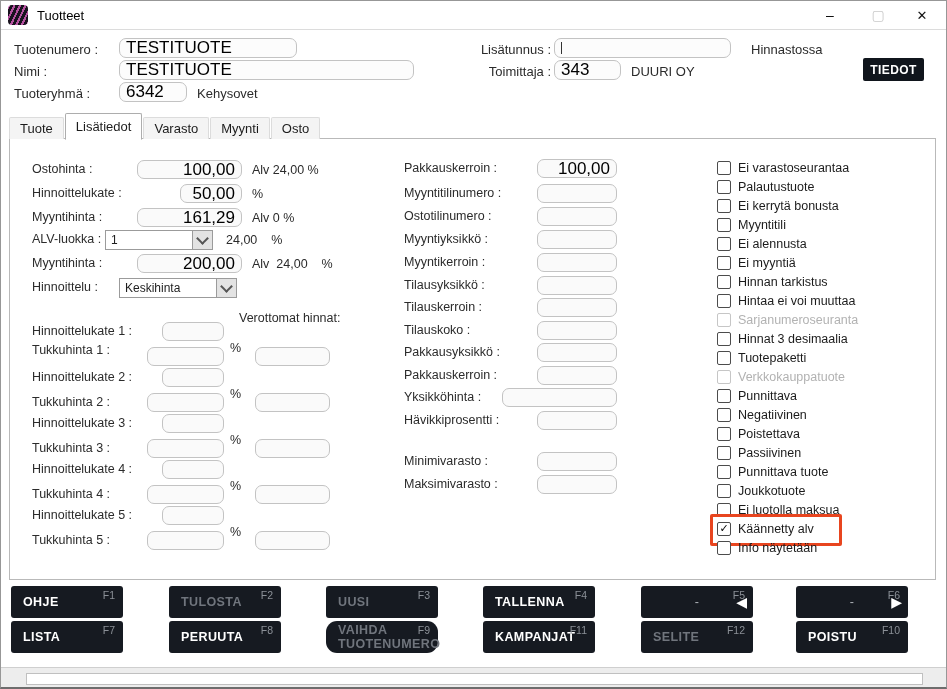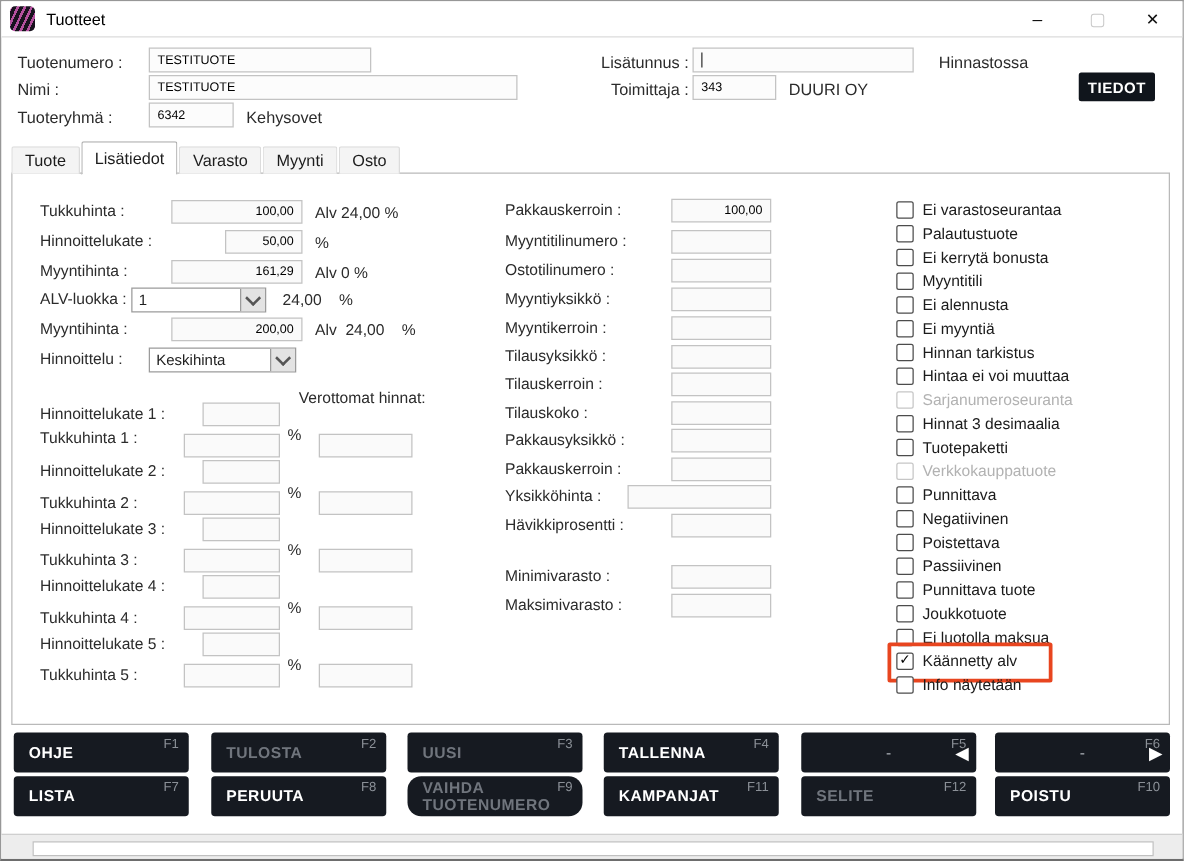--- a/index.html
+++ b/index.html
@@ -16,22 +16,22 @@
   .title-text{position:absolute;left:36px;top:7px;font-size:13px;color:#000;}
   .win-ctrl{position:absolute;top:0;width:32px;height:28px;display:flex;align-items:center;justify-content:center;font-size:14px;color:#111;cursor:default;}
   .ctrl-min{right:100px;}
   .ctrl-max{right:52px;color:#c9c9c9;}
   .ctrl-close{right:8px;font-size:13px;}
   
   .lbl{position:absolute;font-size:12.5px;color:#2b2b2b;white-space:nowrap;}
   .hlbl{font-size:13px;}
   .rlbl{text-align:right;width:92px;}
   .suffix{position:absolute;font-size:12.5px;color:#2b2b2b;white-space:pre;}
-  .field{position:absolute;height:20px;border:1px solid #c3c3c3;border-radius:0;background:#fcfcfc;
-    font-size:10px;color:#000;display:flex;align-items:center;padding:0 6px;box-sizing:border-box;white-space:nowrap;}
+  .field{position:absolute;height:20px;border:1px solid #c3c3c3;border-radius:7px;background:#fcfcfc;
+    font-size:17px;color:#000;display:flex;align-items:center;padding:0 6px;box-sizing:border-box;white-space:nowrap;}
   .field.num{justify-content:flex-end;}
   .caret{width:1px;height:12px;background:#333;}
   
   .combo{position:absolute;height:20px;border:1px solid #9b9b9b;background:#fff;display:flex;box-sizing:border-box;}
   .combo .val{flex:1;font-size:12px;padding:2px 0 0 5px;white-space:nowrap;overflow:hidden;}
   .combo .arrow-btn{width:19px;background:#e3e3e3;border-left:1px solid #9b9b9b;display:flex;align-items:center;justify-content:center;}
   .combo .chev{width:7px;height:7px;border-left:2px solid #555;border-bottom:2px solid #555;transform:rotate(-45deg);margin-top:-4px;}
   
   .tab-strip{position:absolute;left:8px;top:112px;height:26px;display:flex;align-items:flex-end;z-index:2;}
   .tab{height:22px;box-sizing:border-box;padding:3px 10px 0;font-size:13px;color:#1c1c1c;background:#f4f4f4;
@@ -44,21 +44,21 @@
   .flag-row{position:absolute;display:flex;align-items:center;gap:7px;height:17px;}
   .cb{width:14px;height:14px;box-sizing:border-box;border:1px solid #4c4c4c;border-radius:2px;background:#fff;
     display:flex;align-items:center;justify-content:center;font-size:11px;line-height:1;color:#000;flex:0 0 auto;}
   .flag-label{font-size:12.5px;color:#1b1b1b;white-space:nowrap;}
   .flag-row.disabled .cb{border-color:#c6c6c6;}
   .flag-row.disabled .flag-label{color:#b2b2b2;}
   .flag-row.hl::before{content:"";position:absolute;left:-7px;top:-6px;width:126px;height:26px;
     border:3px solid var(--hl,#e8451f);border-radius:2px;pointer-events:none;}
   
   .footer{position:absolute;left:0;top:585px;width:947px;height:70px;}
-  .fbtn{position:absolute;width:140px;height:32px;background:#161a21;border-radius:3px;box-sizing:border-box;}
+  .fbtn{position:absolute;width:112px;height:32px;background:#161a21;border-radius:3px;box-sizing:border-box;}
   .fbtn .blabel{position:absolute;left:12px;top:50%;transform:translateY(-50%);font-weight:bold;font-size:12.5px;
     color:#fff;letter-spacing:.4px;line-height:14px;max-width:112px;}
   .fbtn.disabled .blabel{color:#70757d;}
   .fbtn .fkey{position:absolute;top:3px;right:8px;font-size:10.5px;color:#8b9097;}
   .fbtn .arrow{position:absolute;right:6px;top:50%;transform:translateY(-50%);color:#fff;font-size:14px;line-height:1;}
   .fbtn.dash .blabel{left:50%;transform:translate(-50%,-50%);color:#aeb3b9;font-weight:normal;}
   
   .statusbar{position:absolute;left:0;right:0;top:666px;height:21px;background:#ededed;border-top:1px solid #cfcfcf;}
   .status-field{position:absolute;left:25px;top:5px;width:897px;height:12px;background:#fff;border:1px solid #c0c0c0;box-sizing:border-box;}
   .tiedot{position:absolute;left:862px;top:57px;width:61px;height:23px;background:#10151c;border-radius:2px;
@@ -99,21 +99,21 @@
 
 <div class="tab-strip">
     <div class="tab">Tuote</div>
     <div class="tab active">Lisätiedot</div>
     <div class="tab">Varasto</div>
     <div class="tab">Myynti</div>
     <div class="tab">Osto</div>
   </div>
 
 <div class="panel">
-    <div class="lbl" style="left: 22px; top: 23px;">Tukkuhinta :</div>
+    <div class="lbl" style="left: 22px; top: 23px;">Ostohinta :</div>
     <div class="field num" style="left: 127px; top: 21px; width: 105px;">100,00</div>
     <div class="suffix" style="left: 242px; top: 24px;">Alv 24,00 %</div>
     <div class="lbl" style="left: 22px; top: 47px;">Hinnoittelukate :</div>
     <div class="field num" style="left: 170px; top: 45px; width: 62px;">50,00</div>
     <div class="suffix" style="left: 242px; top: 48px;">%</div>
     <div class="lbl" style="left: 22px; top: 71px;">Myyntihinta :</div>
     <div class="field num" style="left: 127px; top: 69px; width: 105px;">161,29</div>
     <div class="suffix" style="left: 242px; top: 72px;">Alv 0 %</div>
     <div class="lbl" style="left: 22px; top: 93px;">ALV-luokka :</div>
     <div class="combo" style="left: 95px; top: 91px; width: 108px;">

